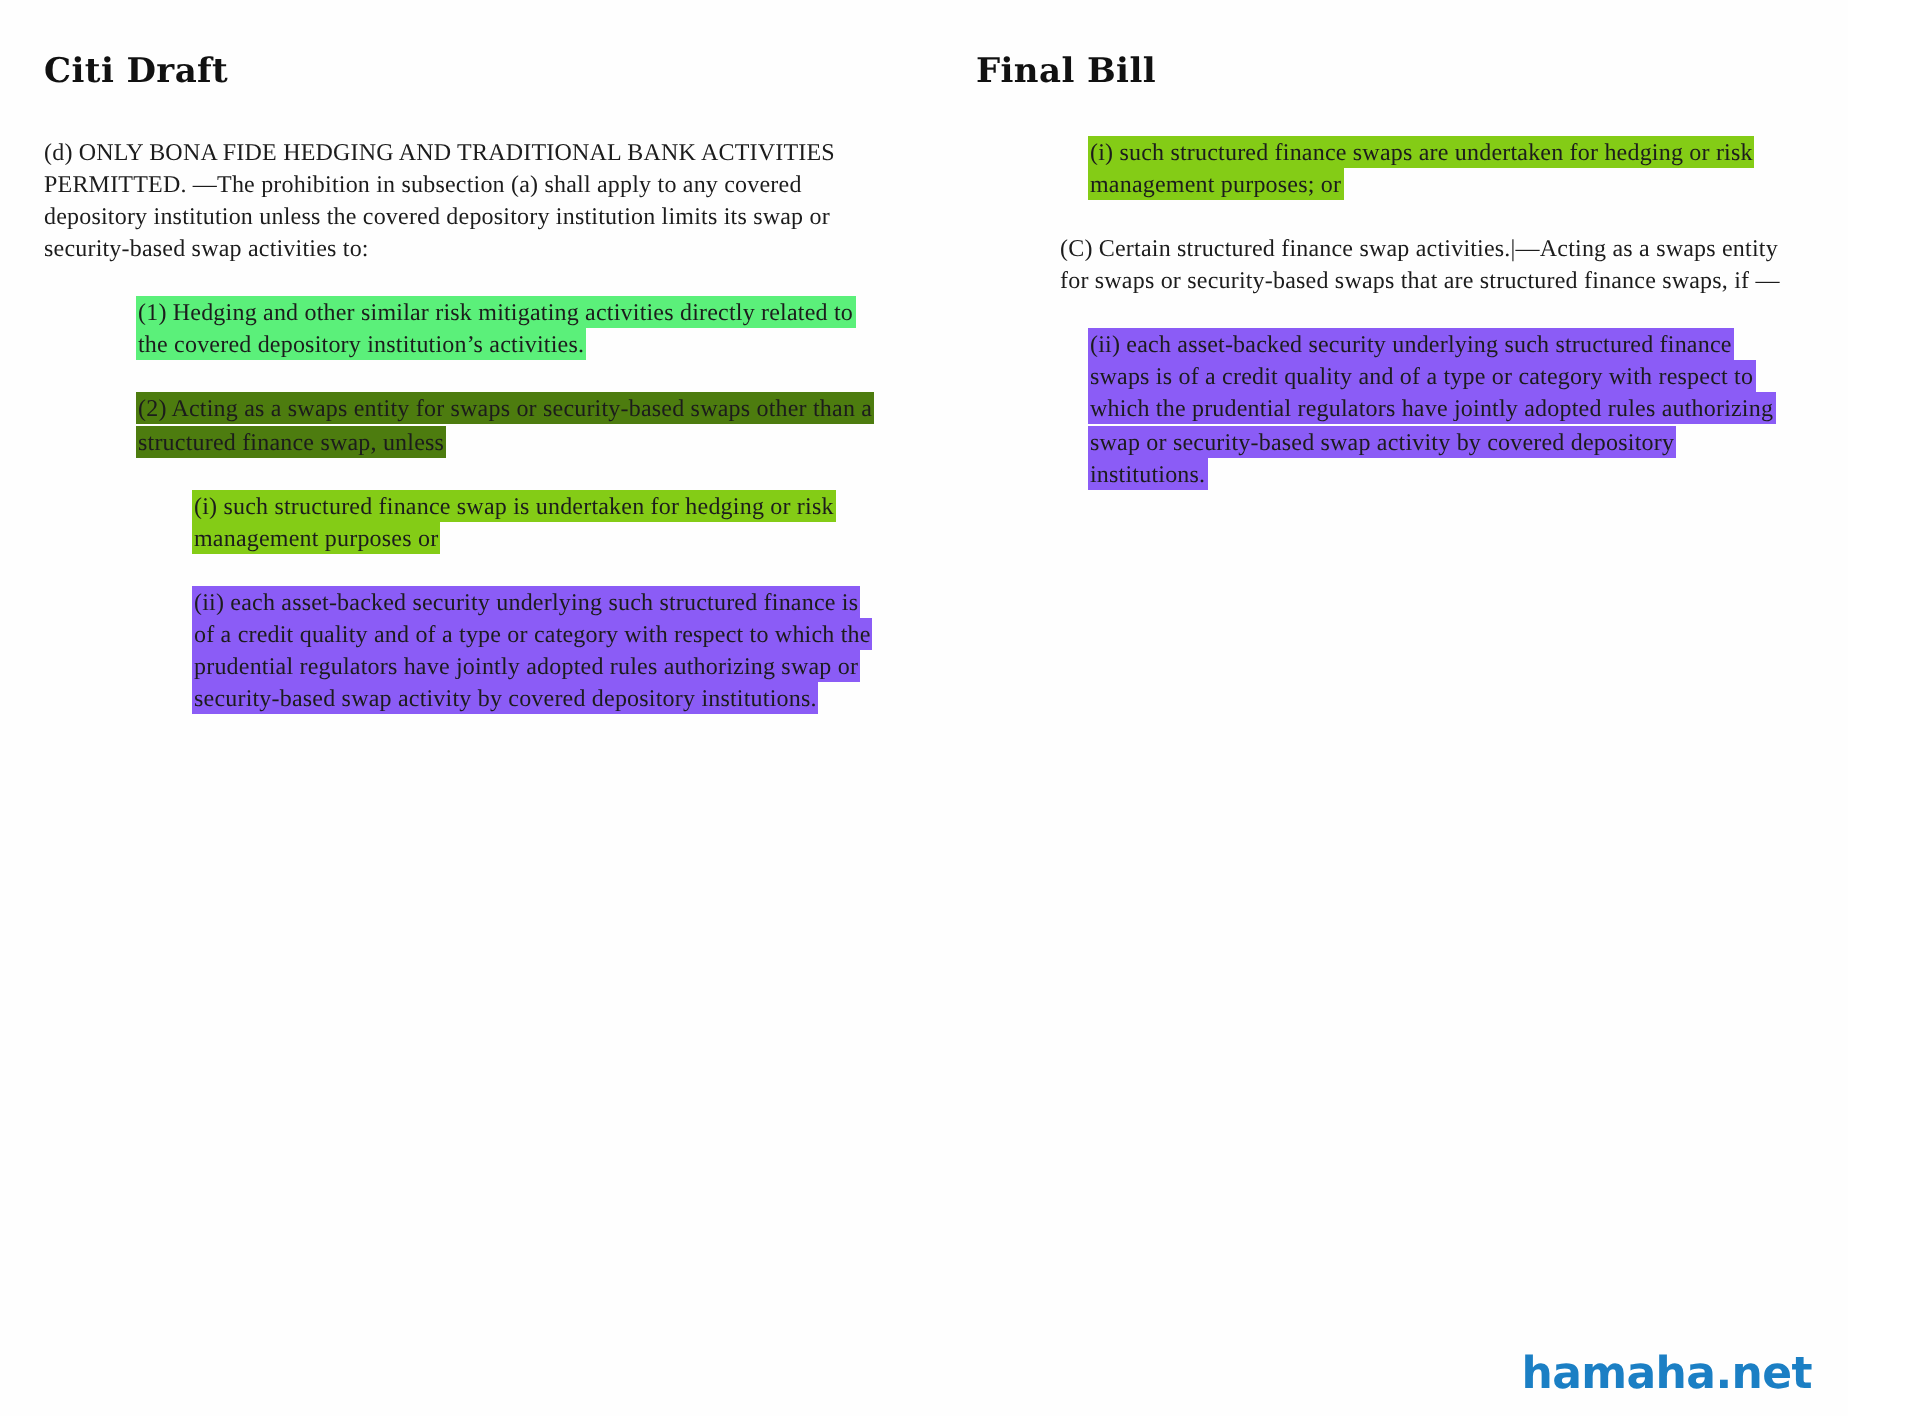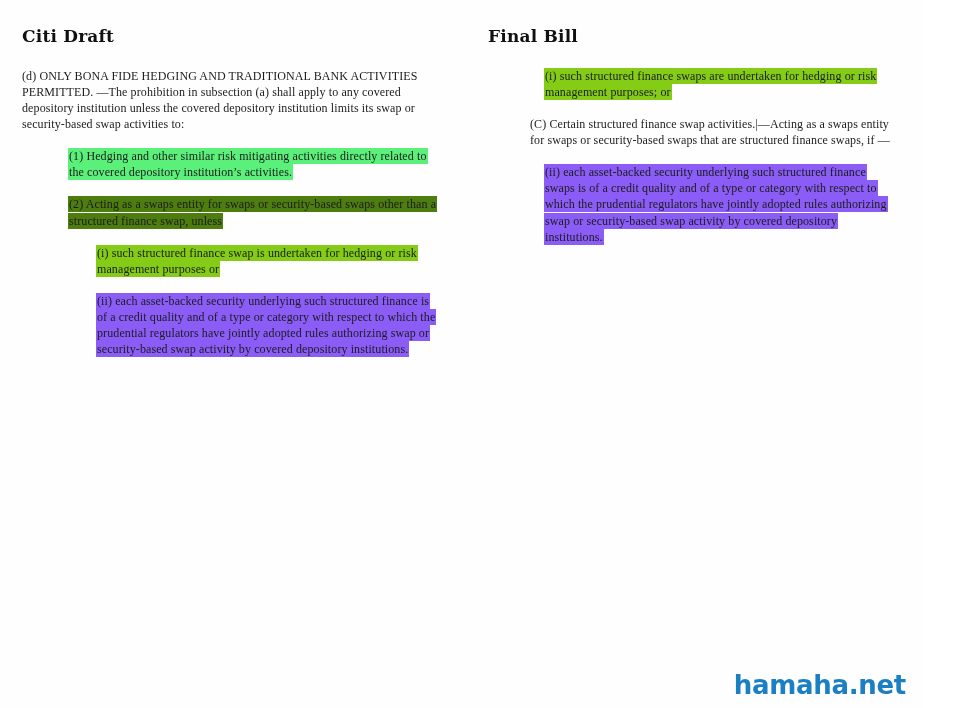--- a/index.html
+++ b/index.html
@@ -73,21 +73,21 @@
   .hl-green  { background: #5bf07a; }
   .hl-yellow { background: #4d7c0f; }
   .hl-cyan   { background: #84cc16; }
   .hl-gray   { background: #8b5cf6; }
   .watermark {
     position: absolute;
     right: 18px;
     bottom: 8px;
     font-family: "DejaVu Sans", sans-serif;
     font-weight: bold;
-    font-size: 26px;
+    font-size: 22px;
     letter-spacing: -0.3px;
   }
   .wm-hama { color: #1b7fc4; }
   .wm-net  { color: #1b7fc4; }
 </style>
 </head>
 <body>
 
 <div class="page">
 

